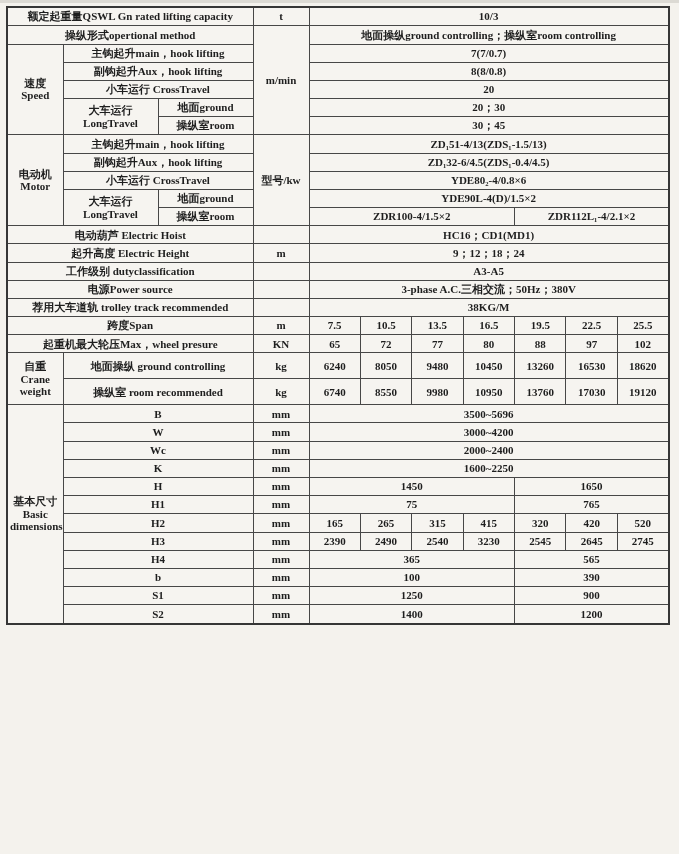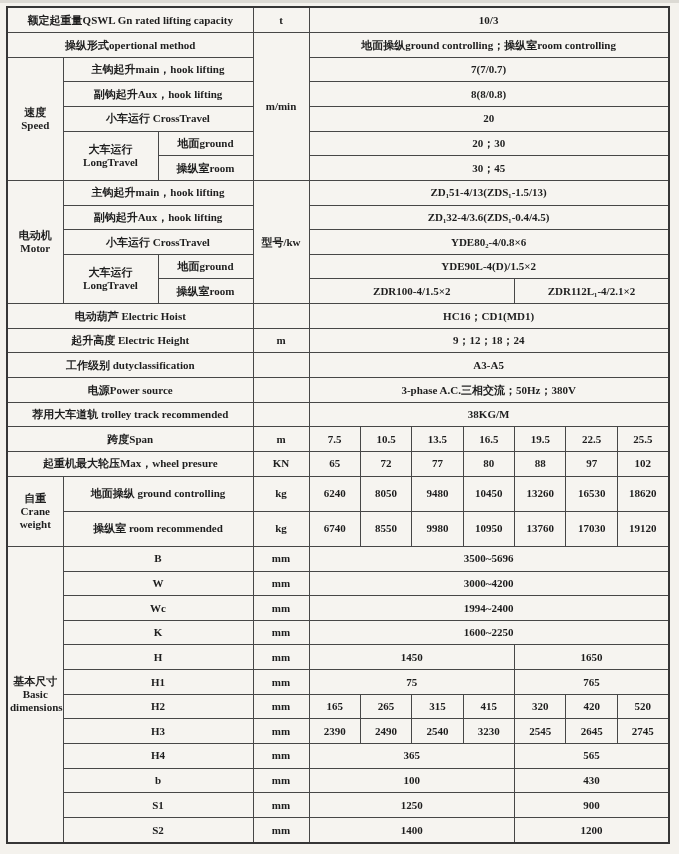--- a/index.html
+++ b/index.html
@@ -10,21 +10,21 @@
     color:#1e1e1e;
     position:relative;
     overflow:hidden;
   }
   .scan-streak{
     position:absolute;top:0;left:0;width:100%;height:3px;
     background:#cfccc6;opacity:.65;
   }
   table.spec{
     position:absolute;left:6px;top:6px;
-    width:662px;height:838px;
+    width:662px;height:619px;
     border-collapse:collapse;
     table-layout:fixed;
     background:#f6f4f0;
   }
   table.spec td{
     border:1px solid #474747;
     text-align:center;
     vertical-align:middle;
     padding:0 2px;
     font-weight:bold;
@@ -100,21 +100,21 @@
 
   <tr>
     <td class="grp multiline" rowspan="5">电动机
 Motor</td>
     <td class="lbl2" colspan="2">主钩起升main，hook lifting</td>
     <td class="unit" rowspan="5">型号/kw</td>
     <td class="val" colspan="7">ZD₁51-4/13(ZDS₁-1.5/13)</td>
   </tr>
   <tr>
     <td class="lbl2" colspan="2">副钩起升Aux，hook lifting</td>
-    <td class="val" colspan="7">ZD₁32-4/3.6(ZDS₁-0.4/4.5)</td>
+    <td class="val" colspan="7">ZD₁32-6/4.5(ZDS₁-0.4/4.5)</td>
   </tr>
   <tr>
     <td class="lbl2" colspan="2">小车运行 CrossTravel</td>
     <td class="val" colspan="7">YDE80₂-4/0.8×6</td>
   </tr>
   <tr>
     <td class="lbl2 multiline" rowspan="2">大车运行
 LongTravel</td>
     <td class="lbl3">地面ground</td>
     <td class="val" colspan="7">YDE90L-4(D)/1.5×2</td>
@@ -214,21 +214,21 @@
     <td class="val" colspan="7">3500~5696</td>
   </tr>
   <tr>
     <td class="lbl2" colspan="2">W</td>
     <td class="unit">mm</td>
     <td class="val" colspan="7">3000~4200</td>
   </tr>
   <tr>
     <td class="lbl2" colspan="2">Wc</td>
     <td class="unit">mm</td>
-    <td class="val" colspan="7">1994~2400</td>
+    <td class="val" colspan="7">2000~2400</td>
   </tr>
   <tr>
     <td class="lbl2" colspan="2">K</td>
     <td class="unit">mm</td>
     <td class="val" colspan="7">1600~2250</td>
   </tr>
   <tr>
     <td class="lbl2" colspan="2">H</td>
     <td class="unit">mm</td>
     <td class="val" colspan="4">1450</td>
@@ -265,21 +265,21 @@
   <tr>
     <td class="lbl2" colspan="2">H4</td>
     <td class="unit">mm</td>
     <td class="val" colspan="4">365</td>
     <td class="val" colspan="3">565</td>
   </tr>
   <tr>
     <td class="lbl2" colspan="2">b</td>
     <td class="unit">mm</td>
     <td class="val" colspan="4">100</td>
-    <td class="val" colspan="3">430</td>
+    <td class="val" colspan="3">390</td>
   </tr>
   <tr>
     <td class="lbl2" colspan="2">S1</td>
     <td class="unit">mm</td>
     <td class="val" colspan="4">1250</td>
     <td class="val" colspan="3">900</td>
   </tr>
   <tr>
     <td class="lbl2" colspan="2">S2</td>
     <td class="unit">mm</td>

